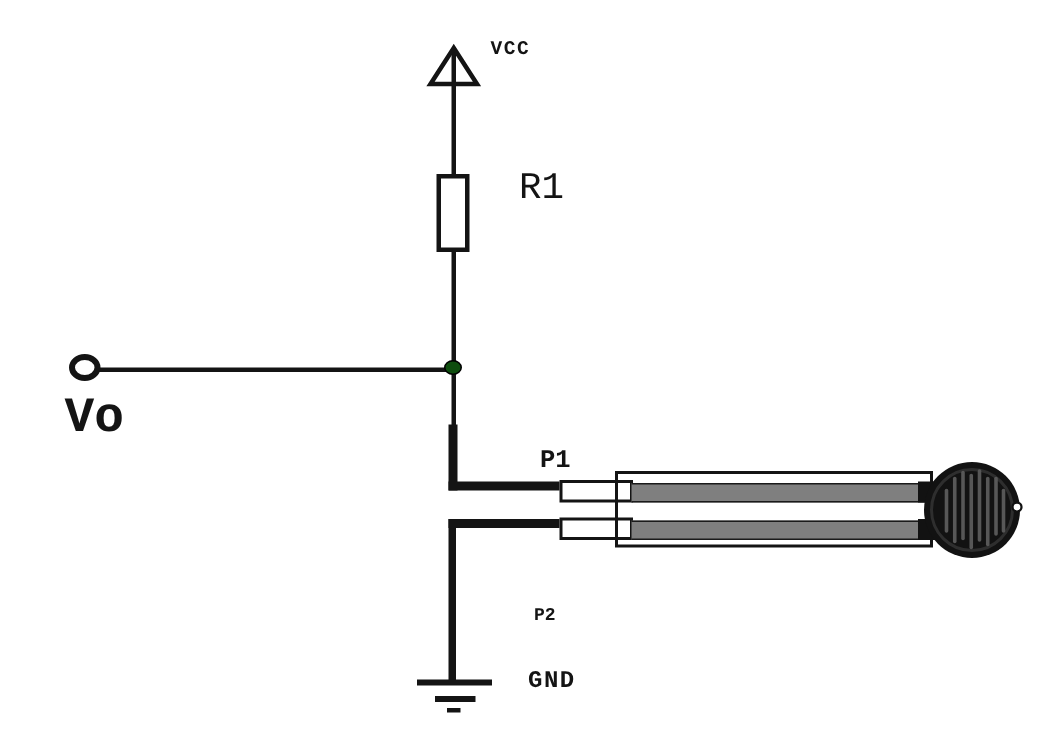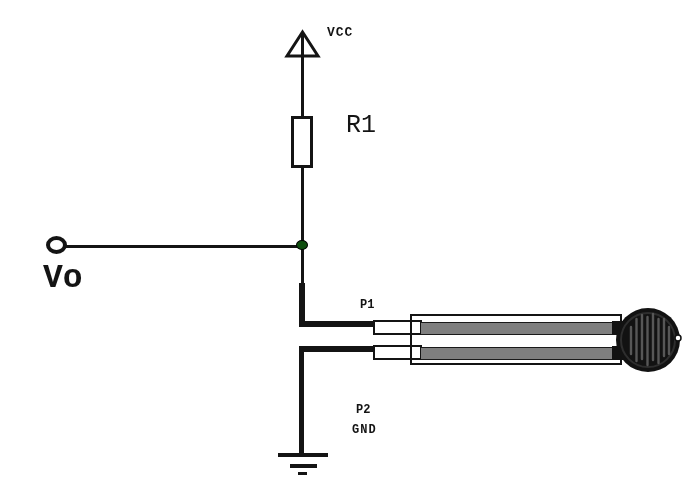--- a/index.html
+++ b/index.html
@@ -65,32 +65,32 @@
 
   <div class="wire" style="left:301px;top:168px;width:3px;height:117px;"></div>
 
   <div class="wire" style="left:66px;top:245px;width:236px;height:3px;"></div>
   <div class="vo-terminal"></div>
   <div class="junction"></div>
   <div class="label lbl-bold" style="left:23px;top:262px;font-size:33px;margin-left:20px;">Vo</div>
 
   <div class="wire" style="left:299px;top:283px;width:6px;height:44px;"></div>
   <div class="wire" style="left:299px;top:321px;width:76px;height:6px;"></div>
-  <div class="label lbl-bold" style="left:360px;top:299px;font-size:12px;text-align:center;">P1</div>
+  <div class="label lbl-bold" style="left:360px;top:299px;font-size:17px;text-align:center;">P1</div>
 
   <div class="wire" style="left:299px;top:346px;width:76px;height:6px;"></div>
   <div class="wire" style="left:299px;top:346px;width:5px;height:109px;"></div>
   <div class="label lbl-bold" style="left:356px;top:359px;font-size:12px;margin-top:45px;">P2</div>
 
   <div>
     <div class="gnd-line" style="left:278px;top:453px;width:50px;height:4px;"></div>
     <div class="gnd-line" style="left:290px;top:464px;width:27px;height:4px;"></div>
     <div class="gnd-line" style="left:298px;top:472px;width:9px;height:3px;"></div>
   </div>
-  <div class="label lbl-bold" style="left:352px;top:424px;font-size:12px;letter-spacing:1px;">GND</div>
+  <div class="label lbl-bold" style="left:352px;top:446px;font-size:16px;letter-spacing:1px;">GND</div>
 
   <div>
 
     <div class="lead" style="left:373px;top:320px;"></div>
     <div class="lead" style="left:373px;top:345px;"></div>
 
     <div class="fsr-tail"></div>
 
     <div class="trace" style="left:421px;top:322px;"></div>
     <div class="trace" style="left:421px;top:347px;"></div>

